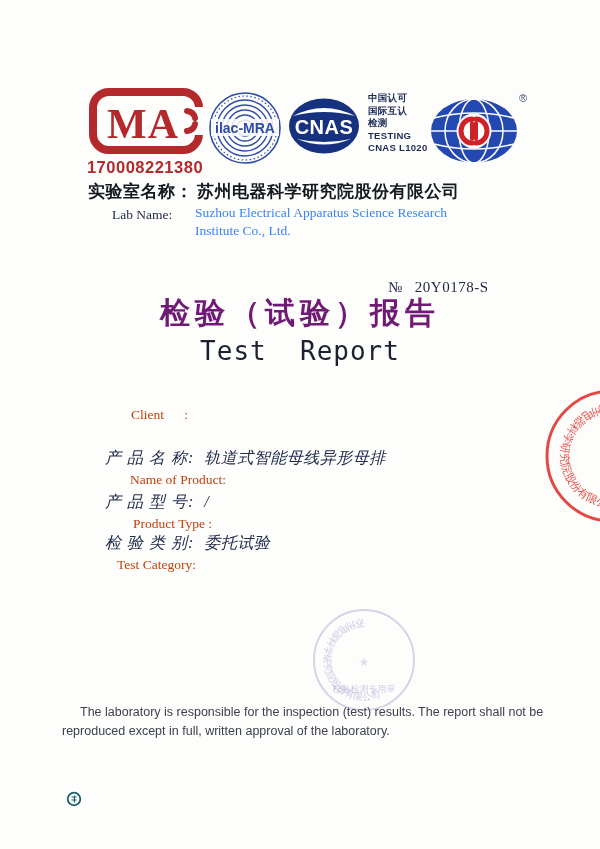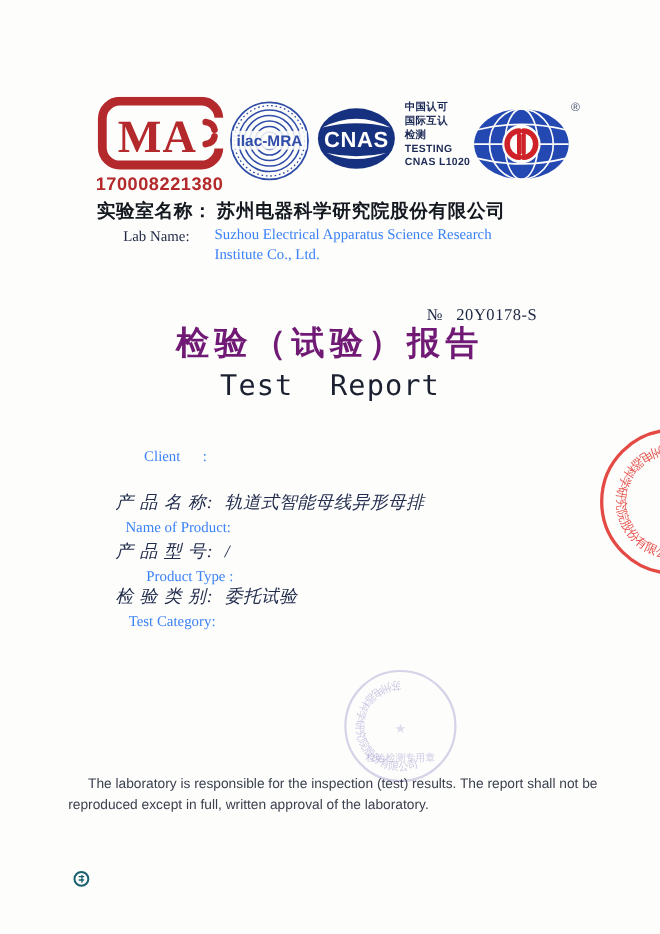--- a/index.html
+++ b/index.html
@@ -46,23 +46,23 @@
   .title-en { position: absolute; left: 0; top: 334px; width: 100%;
             text-align: center; font: 400 26px/34px "DejaVu Sans Mono", monospace;
             color: #1b2130; letter-spacing: 1px; }
 
   
   .field-row { position: absolute; left: 105px; }
   .field-row .cn-line { font: 400 16px/21px "Liberation Serif", serif;
             font-style: italic; color: #222d4d; letter-spacing: 1px; }
   .field-row .cn-value { margin-left: 10px; letter-spacing: .5px; }
   .field-row .en-line { font: 400 13.5px/17px "Liberation Serif", serif;
-            font-style: normal; color: #3b82f6; margin-top: 3px; }
+            font-style: normal; color: #c2410c; margin-top: 3px; }
   .row-0 { top: 403px; } .row-0 .en-line { margin-left: 26px; }
-  .row-1 { top: 447px; } .row-1 .en-line { margin-left: 9px; }
+  .row-1 { top: 447px; } .row-1 .en-line { margin-left: 25px; }
   .row-2 { top: 491px; } .row-2 .en-line { margin-left: 28px; }
   .row-3 { top: 532px; } .row-3 .en-line { margin-left: 12px; }
 
   
   .disclaimer-cn { position: absolute; left: 88px; top: 648px; width: 462px;
             font: 400 14.5px/28px "Liberation Serif", serif; font-style: italic;
             color: #2a3358; text-indent: 42px; letter-spacing: 1px; }
   .disclaimer-en { position: absolute; left: 62px; top: 703px; width: 482px;
             font: 400 12.5px/19px "Liberation Sans", sans-serif;
             color: #3c414e; text-indent: 18px; }

